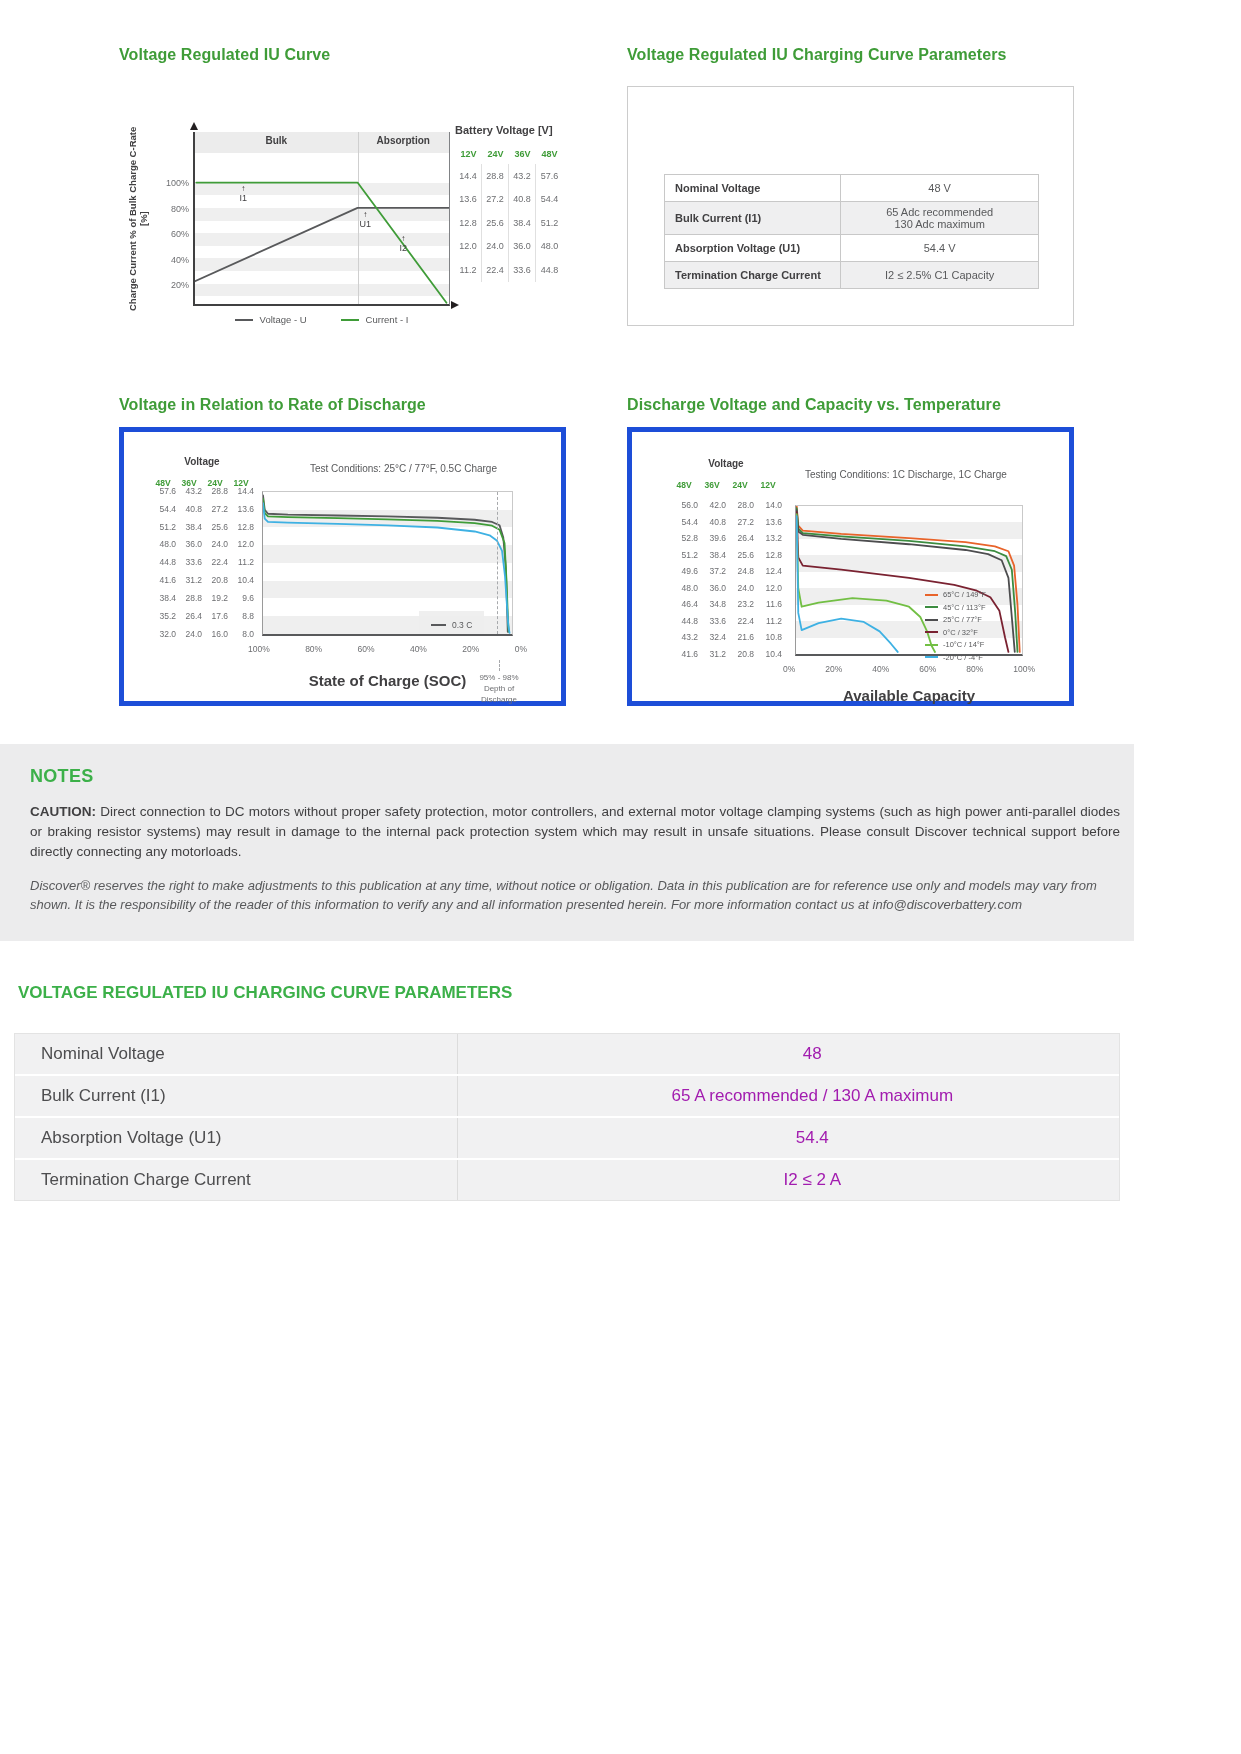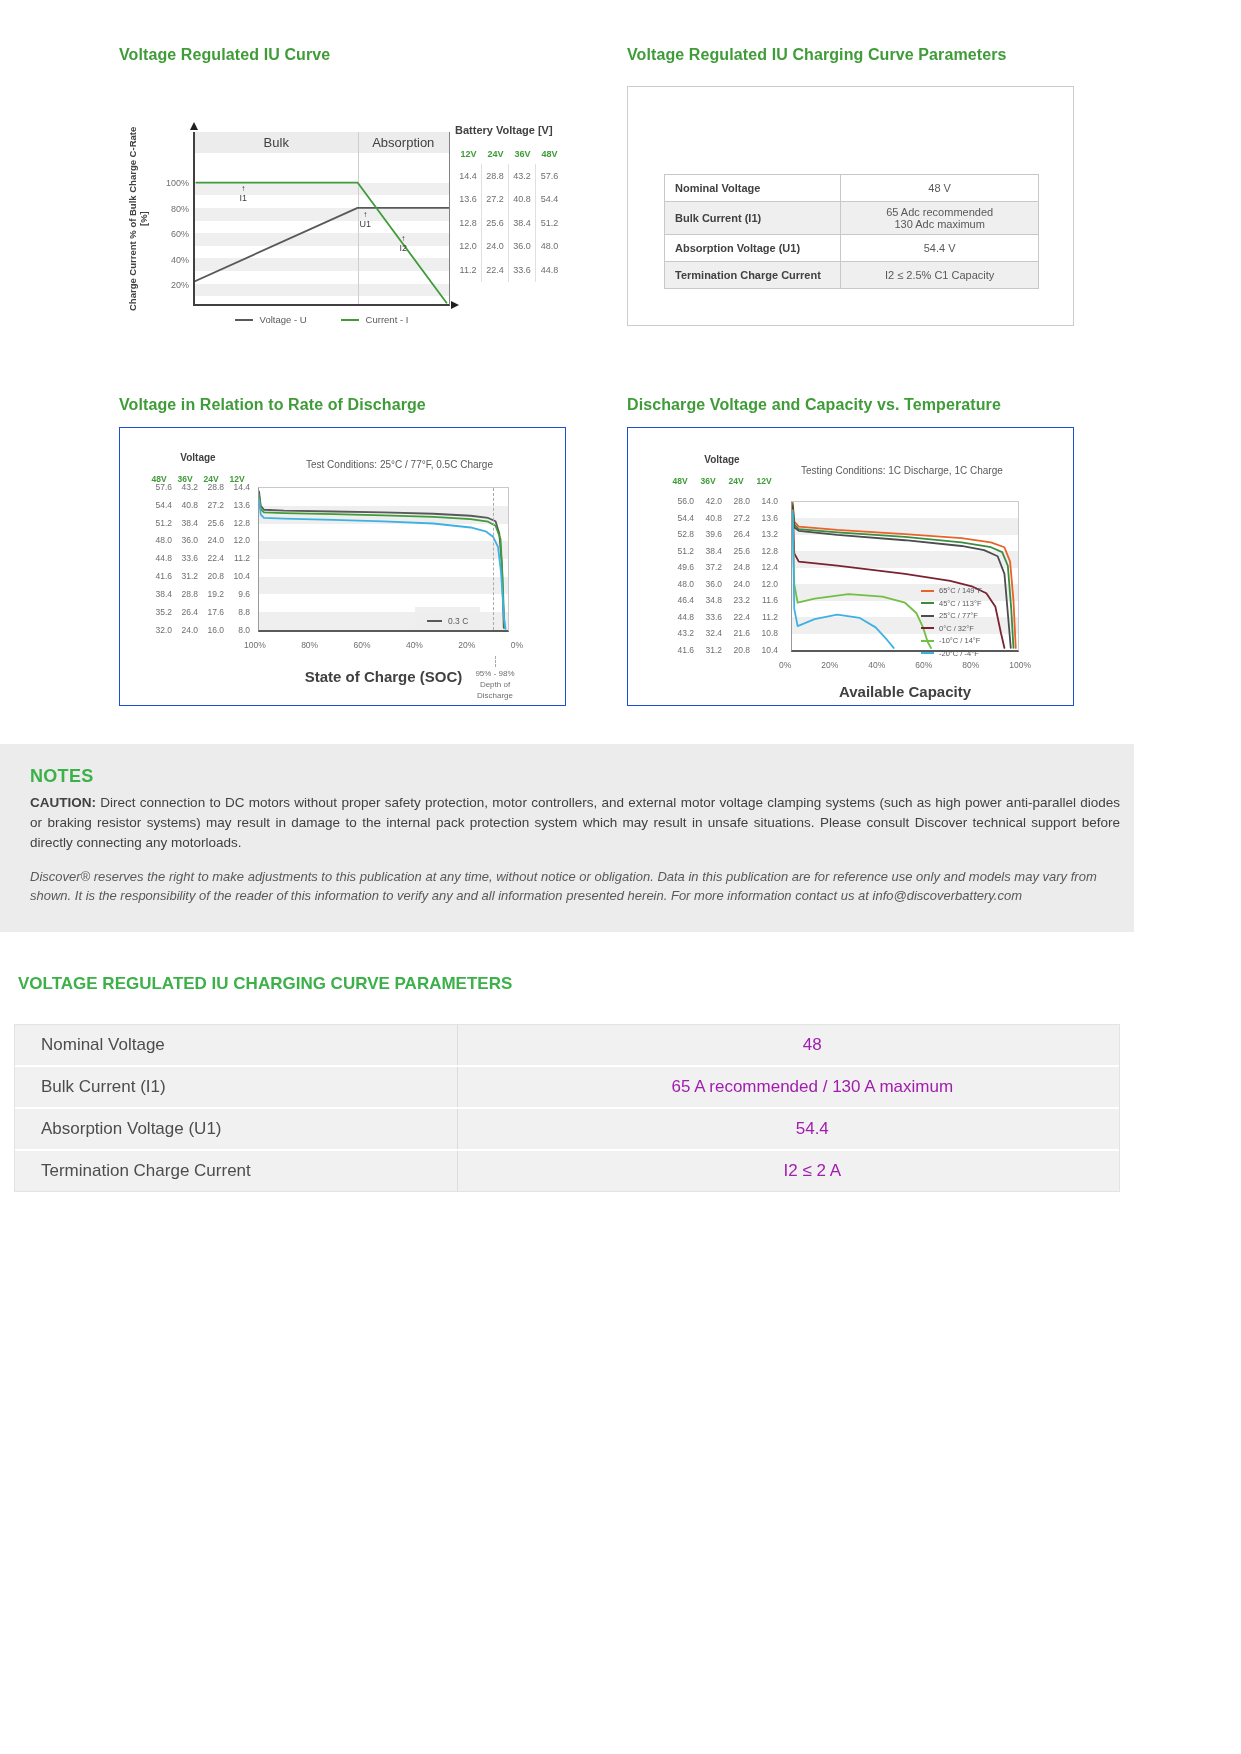--- a/index.html
+++ b/index.html
@@ -19,21 +19,21 @@
   .iu-ylabel { position:absolute; left:8px; top:40px; height:186px; writing-mode:vertical-rl; transform:rotate(180deg); font-size:9.5px; font-weight:bold; color:#414042; text-align:center; }
   .iu-ytick { position:absolute; left:24px; width:46px; text-align:right; font-size:9px; color:#6d6e71; transform:translateY(-50%); }
   .iu-plot { position:absolute; left:74px; top:46px; width:257px; height:174px;
     border-left:2px solid #404041; border-bottom:2px solid #404041; border-right:1px solid #808285;
     background:linear-gradient(to bottom,#ececec 0 12%,#fff 12% 29.4%,#efefef 29.4% 36.8%,#fff 36.8% 44.1%,#efefef 44.1% 51.5%,#fff 51.5% 58.8%,#efefef 58.8% 66.2%,#fff 66.2% 73.5%,#efefef 73.5% 80.9%,#fff 80.9% 88.2%,#efefef 88.2% 95.6%,#fff 95.6% 100%);
     overflow:visible; }
   .iu-clip { position:absolute; inset:0; overflow:hidden; }
   .chart-svg { position:absolute; inset:0; }
   .chart-svg svg { width:100%; height:100%; display:block; }
   .iu-divider { position:absolute; left:64%; top:0; bottom:0; border-left:1px solid #cfcfcf; }
-  .region-label { position:absolute; top:3px; transform:translateX(-50%); font-size:13px; font-weight:normal; color:#414042; }
+  .region-label { position:absolute; top:3px; transform:translateX(-50%); font-size:10px; font-weight:bold; color:#414042; }
   .arrow-up-icon { position:absolute; left:-5px; top:-10px; width:0; height:0; border-left:4px solid transparent; border-right:4px solid transparent; border-bottom:8px solid #231f20; }
   .arrow-right-icon { position:absolute; right:-10px; bottom:-5px; width:0; height:0; border-top:4px solid transparent; border-bottom:4px solid transparent; border-left:8px solid #231f20; }
   .anno { position:absolute; transform:translateX(-50%); text-align:center; font-size:9px; color:#414042; line-height:1.1; }
   .anno .arr { display:block; font-size:8px; color:#231f20; }
   .bv-panel { position:absolute; left:336px; top:38px; width:110px; }
   .bv-title { font-size:11px; font-weight:bold; color:#414042; margin-bottom:10px; }
   .bv-row { display:flex; height:23.5px; align-items:center; }
   .bv-head { height:16px; margin-bottom:2px; }
   .bv-row span { width:27px; text-align:center; font-size:9px; color:#6d6e71; height:100%; display:flex; align-items:center; justify-content:center; }
   .bv-rows .bv-row span:not(:last-child) { border-right:1px solid #e0e0e0; }
@@ -45,21 +45,21 @@
   
   .pbox { width:447px; height:240px; border:1px solid #ccc; position:relative; background:#fff; }
   .p-table { position:absolute; left:36px; right:34px; top:87px; border:1px solid #c8c8c8; }
   .p-row { display:grid; grid-template-columns:47% 53%; }
   .p-row + .p-row { border-top:1px solid #c8c8c8; }
   .p-table > div:nth-of-type(2n) { background:#efeff0; }
   .p-label { padding:7px 10px; font-size:11px; font-weight:bold; color:#414042; display:flex; align-items:center; }
   .p-value { border-left:1px solid #c8c8c8; font-size:11px; color:#58595b; display:flex; align-items:center; justify-content:center; text-align:center; white-space:pre-line; padding:4px 6px; }
 
   
-  .cbox { position:relative; width:447px; height:279px; border:1px solid #1d4ed8; background:#fff; }
+  .cbox { position:relative; width:447px; height:279px; border:5px solid #1d4ed8; background:#fff; }
   .v-label { position:absolute; font-size:10px; font-weight:bold; color:#414042; text-align:center; }
   .v-cols { position:absolute; display:flex; }
   .v-cols span { text-align:center; font-size:8.5px; font-weight:bold; color:#3f9c38; }
   .v-grid { position:absolute; display:flex; flex-direction:column; justify-content:space-between; }
   .v-row { display:flex; }
   .v-row span { text-align:right; font-size:8.5px; color:#6d6e71; line-height:1; }
   .conditions { position:absolute; font-size:10px; color:#58595b; }
   .plot { position:absolute; border:1px solid #c9c9c9; border-left:1px solid #9a9a9a; border-bottom:2px solid #58595b; overflow:hidden; }
   .plot2 { left:138px; top:59px; width:251px; height:145px; background:repeating-linear-gradient(to bottom,#fff 0 12.5%,#efefef 12.5% 25%); }
   .plot3 { left:163px; top:73px; width:228px; height:151px; background:repeating-linear-gradient(to bottom,#fff 0 11.11%,#efefef 11.11% 22.22%); }
@@ -75,21 +75,21 @@
   .xt3 { left:151px; width:252px; top:232px; }
   .xlabel { position:absolute; text-align:center; font-size:15px; font-weight:bold; color:#414042; }
   .xl2 { left:138px; width:251px; top:240px; }
   .xl3 { left:163px; width:228px; top:255px; }
   .dod-note { position:absolute; left:339px; width:72px; top:228px; font-size:8px; color:#6d6e71; text-align:center; white-space:pre-line; line-height:1.35; }
   .dod-note::before { content:""; display:block; width:0; height:11px; border-left:1px dashed #a7a9ac; margin:0 auto 2px; }
 
   
   .notes { margin-top:38px; background:#ececed; padding:22px 14px 26px 30px; }
   .notes-title { color:#3cb049; font-size:18px; font-weight:bold; letter-spacing:.3px; }
-  .caution { margin-top:6px; font-size:13.5px; color:#414042; line-height:1.48; text-align:justify; }
+  .caution { margin-top:15px; font-size:13.5px; color:#414042; line-height:1.48; text-align:justify; }
   .caution b { font-weight:bold; }
   .disclaimer { margin-top:15px; font-size:13px; font-style:italic; color:#58595b; line-height:1.45; }
 
   
   .bottom-title { margin:42px 0 0 18px; color:#3cb049; font-size:17px; font-weight:bold; }
   .big-table { margin:30px 14px 0 14px; border:1px solid #e3e3e3; }
   .bt-row { display:grid; grid-template-columns:40% 60%; background:#f1f1f2; min-height:40px; }
   .bt-row + .bt-row { margin-top:2px; }
   .bt-label { padding-left:26px; font-size:17px; color:#4d4d4f; display:flex; align-items:center; }
   .bt-value { border-left:1px solid #dcdcdc; font-size:17px; color:#a21caf; display:flex; align-items:center; justify-content:center; text-align:center;padding-left:48px; }

